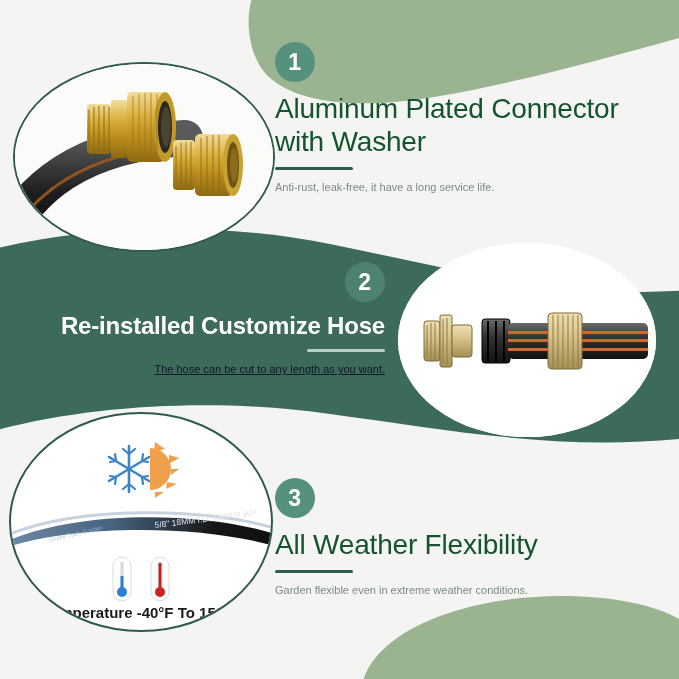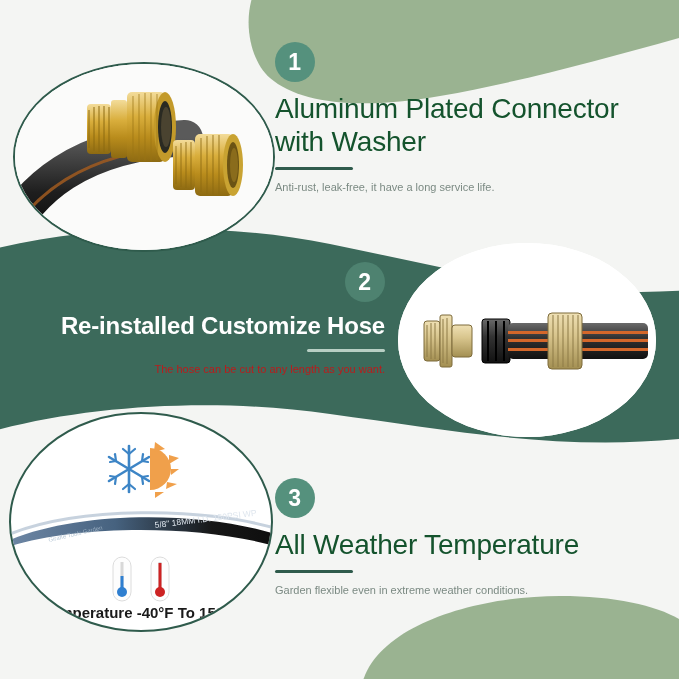--- a/index.html
+++ b/index.html
@@ -34,21 +34,21 @@
   .title{
     font-size:28px;line-height:1.18;font-weight:normal;
     color:#14532d;margin:10px 0 0 0;letter-spacing:-.2px;
   }
   .title.on-dark{color:#ffffff;font-weight:bold;font-size:24px;}
   .rule{height:3px;width:78px;background:#2f5b4c;margin:9px 0 9px 0;border-radius:2px;}
   .rule.on-dark{background:#b8cfc4;}
   .desc{
     font-size:11px;line-height:1.5;color:#7b8a83;margin:0;
   }
-  .desc.on-dark{color:#b91c1c;}
+  .desc.on-dark{color:#0f172a;text-decoration:underline;}
 
   #block-1{left:275px;top:42px;width:392px;}
   #block-2{left:30px;top:262px;width:355px;text-align:right;}
   #block-2 .badge{margin-left:auto;}
   #block-2 .rule{margin-left:auto;}
   #block-3{left:275px;top:478px;width:392px;}
 
   
   .wx-icon{position:absolute;left:50%;top:26px;transform:translateX(-50%);}
   .hose-band{position:absolute;left:-6px;top:88px;width:276px;height:46px;}
@@ -274,18 +274,18 @@
 
   <div class="block" id="block-2">
     <div class="badge light">2</div>
     <h2 class="title on-dark">Re-installed Customize Hose</h2>
     <div class="rule on-dark"></div>
     <p class="desc on-dark">The hose can be cut to any length as you want.</p>
   </div>
 
   <div class="block" id="block-3">
     <div class="badge dark">3</div>
-    <h2 class="title">All Weather Temperature</h2>
+    <h2 class="title">All Weather Flexibility</h2>
     <div class="rule"></div>
     <p class="desc">Garden flexible even in extreme weather conditions.</p>
   </div>
 
 </div>
 
 </body></html>

